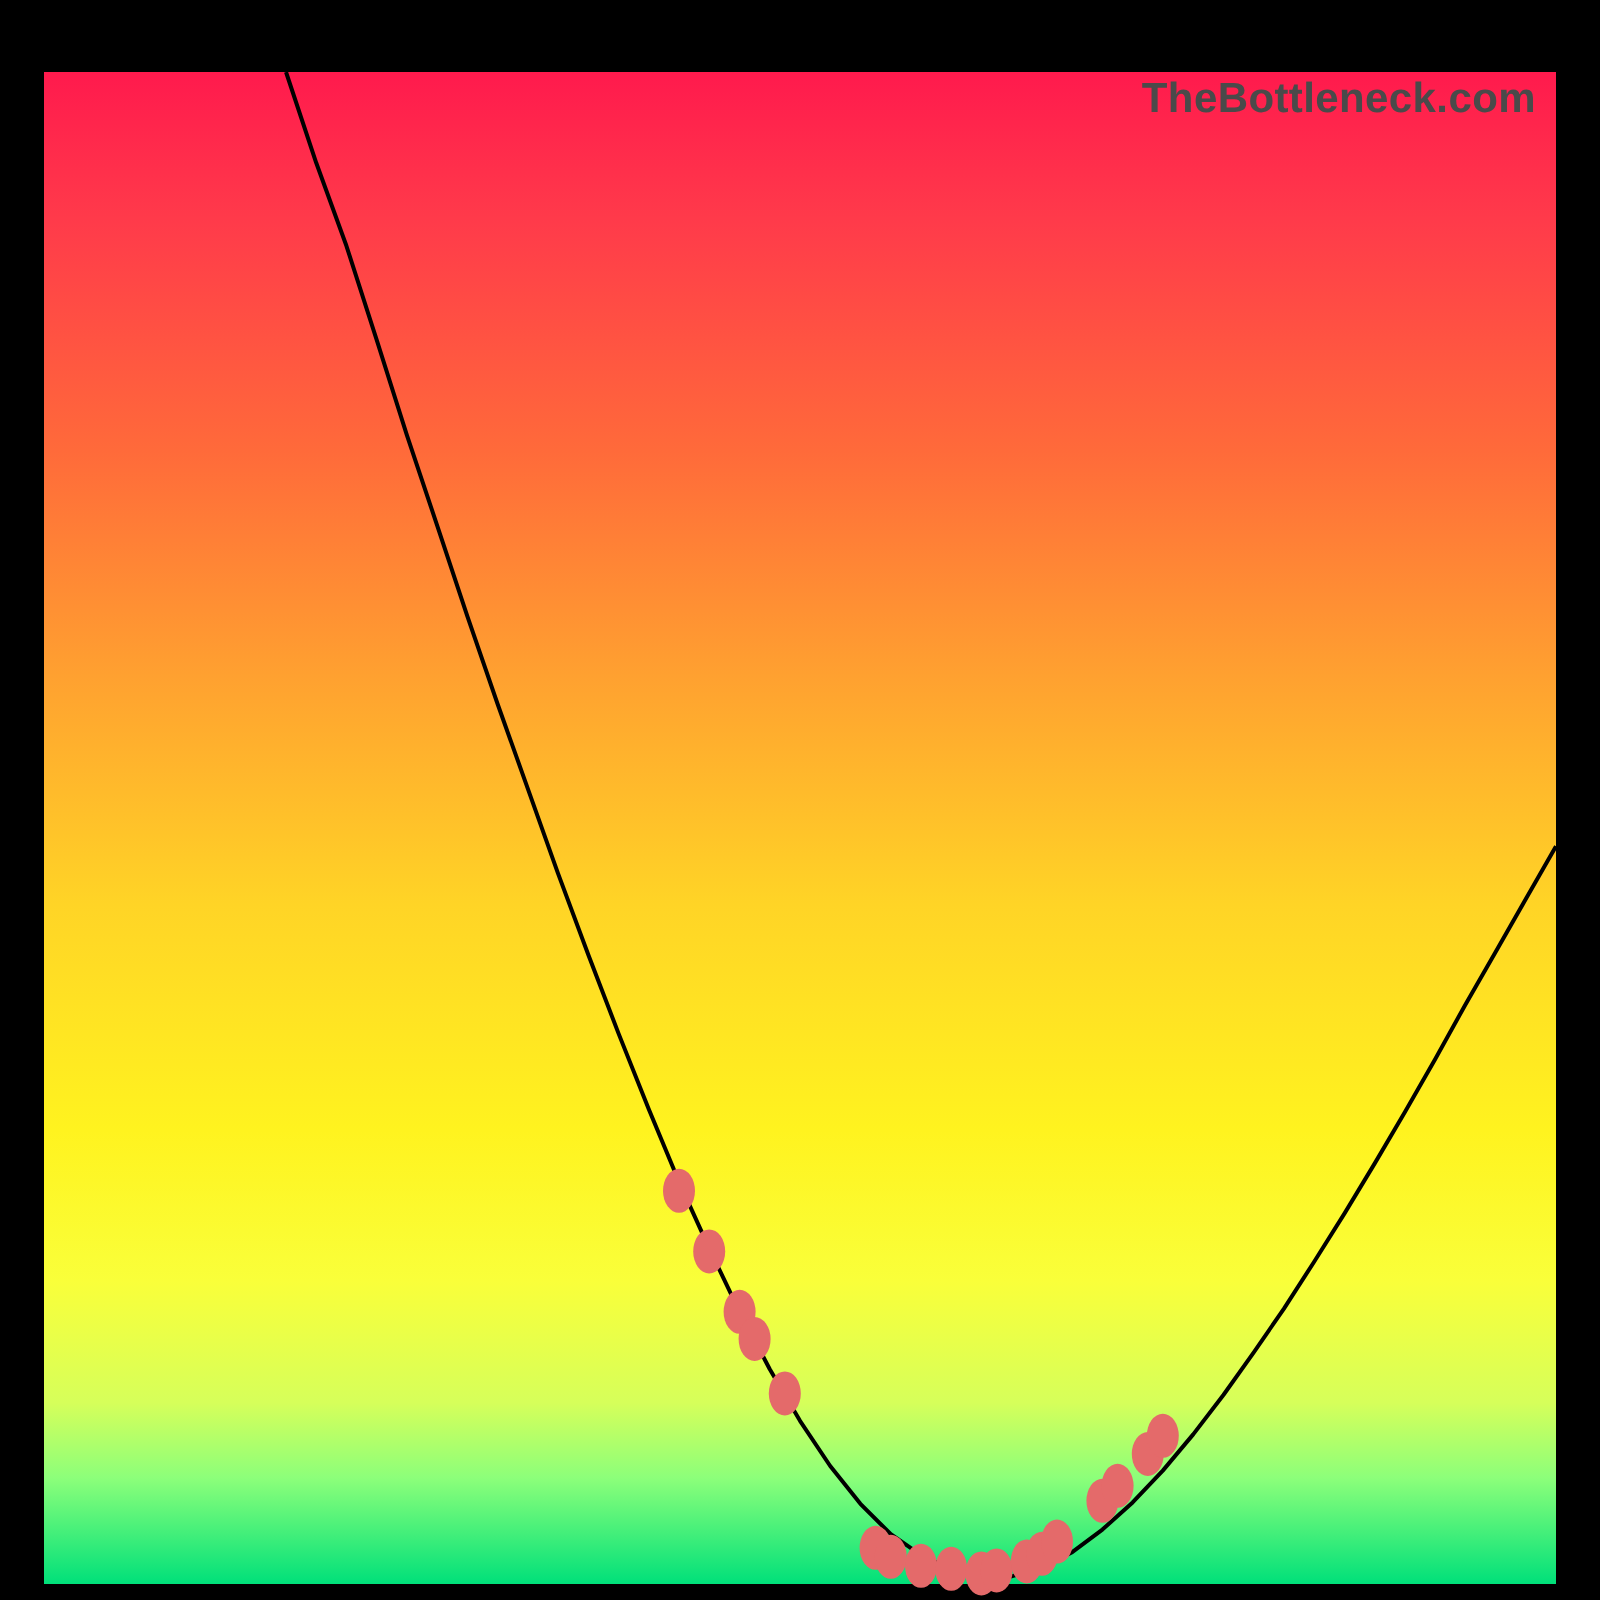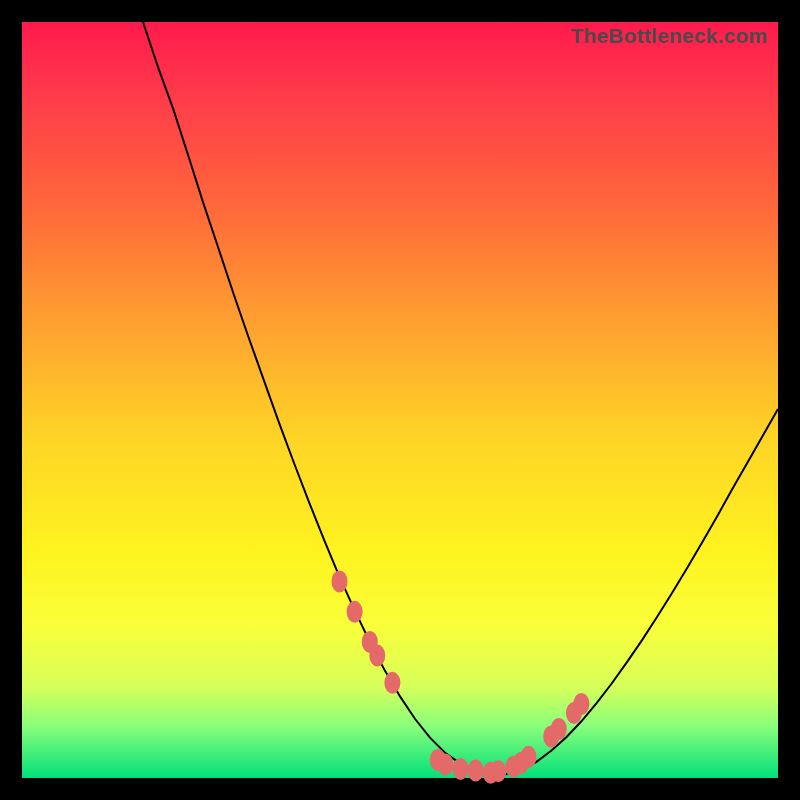--- a/index.html
+++ b/index.html
@@ -6,21 +6,21 @@
   html, body { width: 800px; height: 800px; overflow: hidden; background: #000; }
   .frame {
     position: relative;
     width: 800px;
     height: 800px;
     background: #000;
   }
   .plot-area {
     position: absolute;
     left: 22px;
-    top: 22px;
+    top: 36px;
     width: 756px;
     height: 756px;
     background: linear-gradient(to bottom,
       #ff1a4d 0%,
       #ff3b4a 10%,
       #ff6a3a 25%,
       #ffa130 40%,
       #ffd426 55%,
       #fff31f 70%,
       #f9ff3a 80%,

